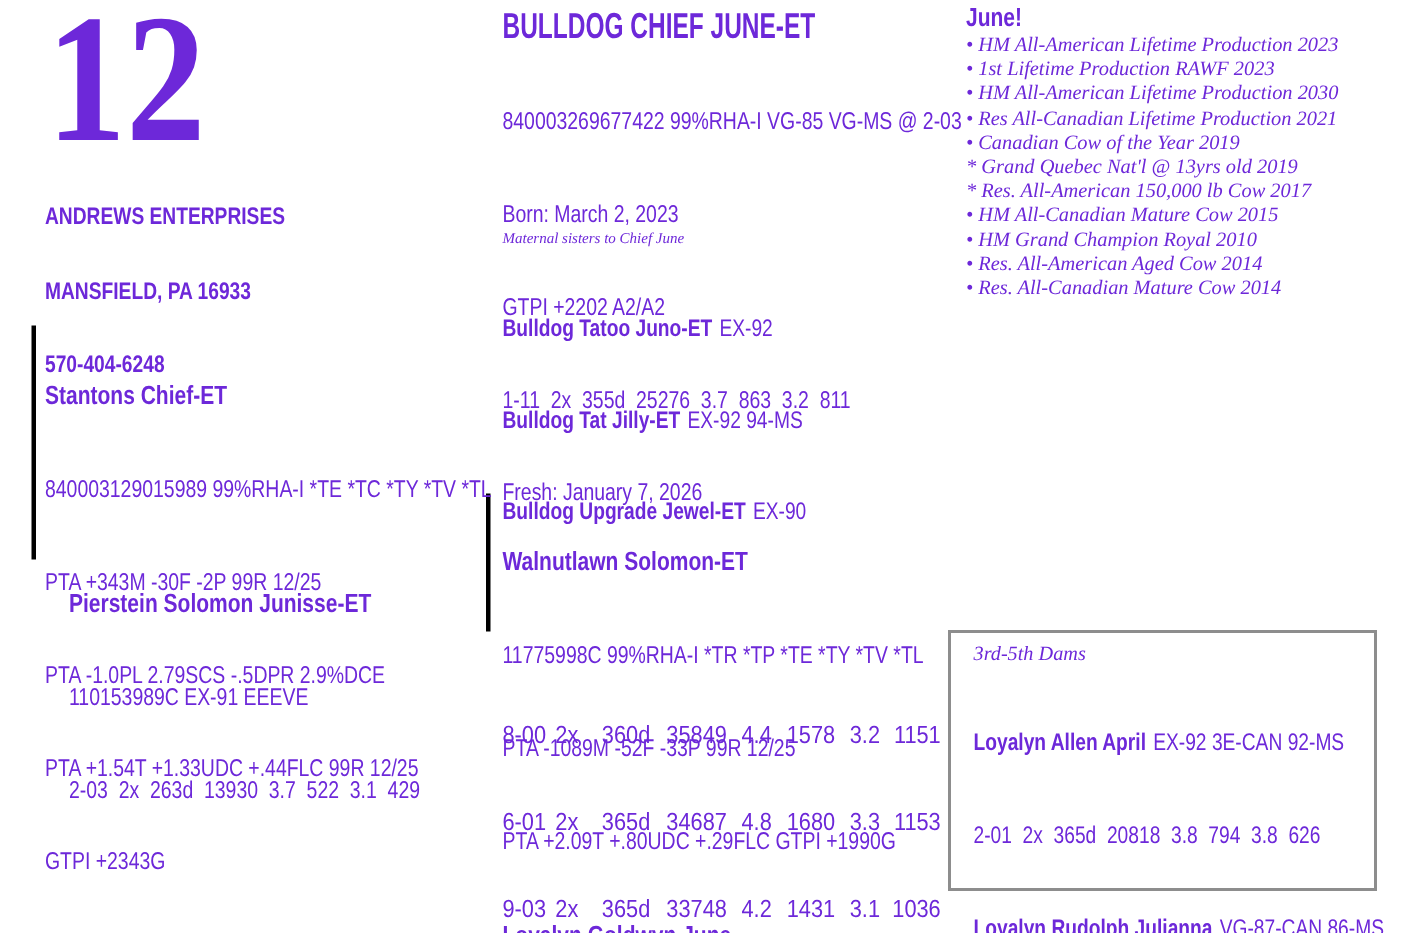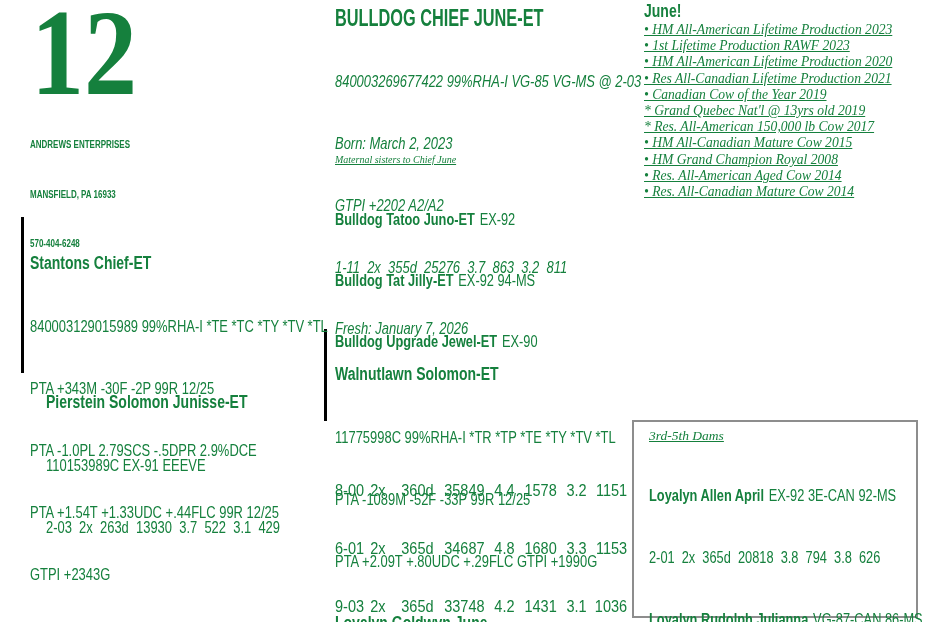--- a/index.html
+++ b/index.html
@@ -1,44 +1,44 @@
 <!DOCTYPE html>
 <html><head>
 <meta charset="utf-8">
 <style>
   html,body { margin:0; padding:0; background:#fff; }
-  .page { position:relative; width:936px; height:622px; background:#ffffff; color:#15803d;
+  .page { position:relative; width:936px; height:622px; background:#ffffff; color:#6d28d9;
           font-family:"Liberation Sans", sans-serif; overflow:hidden; }
   .abs { position:absolute; }
   .b { font-weight:bold; }
   .sx87 { transform:scaleX(0.87); transform-origin:0 0; white-space:pre; }
   .sx80 { transform:scaleX(0.80); transform-origin:0 0; white-space:pre; }
   .sx88 { transform:scaleX(0.88); transform-origin:0 0; white-space:pre; }
   .sx68 { transform:scaleX(0.68); transform-origin:0 0; white-space:pre; }
   .lot { font-family:"Liberation Serif", serif; font-weight:bold; font-size:122px; line-height:1; }
-  .consignor { font-size:10px; font-weight:bold; line-height:16.5px; }
+  .consignor { font-size:16px; font-weight:bold; line-height:16.5px; }
   .title { font-size:24px; font-weight:bold; line-height:27px; }
   .body16 { font-size:16.2px; line-height:20.6px; }
   .head17 { font-size:17.5px; font-weight:bold; line-height:23px; }
   .head17b { font-size:17.5px; font-weight:bold; line-height:21px; }
-  .ser-it { font-family:"Liberation Serif", serif; font-style:italic;text-decoration:underline; }
+  .ser-it { font-family:"Liberation Serif", serif; font-style:italic; }
   .sis-head { font-size:10px; line-height:17px; }
   .sis-items { font-size:16px; line-height:20.2px; margin-top:2px; }
   .score { font-weight:normal; margin-left:6px; }
   .awards-head { font-size:17.5px; font-weight:bold; line-height:22px; }
   .awards-items { font-size:13.6px; line-height:16.2px; }
   .vline { position:absolute; width:3px; background:#000; }
   .lact { font-size:16.5px; }
   .lrow { height:19.9px; }
   .c { display:inline-block; }
   .c0 { width:40px; } .c1 { width:26px; }
   .c2 { width:46px; text-align:right; } .c3 { width:58px; text-align:right; }
   .c4 { width:34px; text-align:right; } .c5 { width:48px; text-align:right; }
   .c6 { width:34px; text-align:right; } .c7 { width:46px; text-align:right; }
-  .dams-box { border:2px solid #8d8d8d; width:286px; height:198px; padding:5px 16px 0 15px; box-sizing:border-box; }
+  .dams-box { border:2px solid #8d8d8d; width:286px; height:174px; padding:5px 16px 0 15px; box-sizing:border-box; }
   .box-head { font-size:13.5px; line-height:18px; }
   .box-lines { font-size:16px; line-height:20.6px; }
 </style>
 </head>
 <body>
 
 <div class="page">
 
   <div class="abs" style="left:31px; top:-8px;">
     <div class="lot sx87">12</div>
@@ -48,21 +48,21 @@
     <div class="sx80">
       <div>ANDREWS ENTERPRISES</div>
       <div>MANSFIELD, PA 16933</div>
       <div>570-404-6248</div>
     </div>
   </div>
 
   <div class="abs" style="left:335px; top:4px;">
     <div class="title sx68">BULLDOG CHIEF JUNE-ET</div>
   </div>
-  <div class="abs body16" style="left:335px; top:30px;font-style:italic;">
+  <div class="abs body16" style="left:335px; top:30px;">
     <div class="sx80">
       <div>840003269677422 99%RHA-I VG-85 VG-MS @ 2-03</div>
       <div>Born: March 2, 2023</div>
       <div>GTPI +2202 A2/A2</div>
       <div>1-11  2x  355d  25276  3.7  863  3.2  811</div>
       <div>Fresh: January 7, 2026</div>
     </div>
   </div>
 
   <div class="abs" style="left:335px; top:151px;">
@@ -72,27 +72,27 @@
       <div><span class="b">Bulldog Tat Jilly-ET</span><span class="score">EX-92 94-MS</span></div>
       <div><span class="b">Bulldog Upgrade Jewel-ET</span><span class="score">EX-90</span></div>
     </div>
   </div>
 
   <div class="abs" style="left:644px; top:0px;">
     <div class="awards-head sx80">June!</div>
     <div class="ser-it awards-items">
       <div>• HM All-American Lifetime Production 2023</div>
       <div>• 1st Lifetime Production RAWF 2023</div>
-      <div>• HM All-American Lifetime Production 2020</div>
+      <div>• HM All-American Lifetime Production 2030</div>
       <div>• Res All-Canadian Lifetime Production 2021</div>
       <div>• Canadian Cow of the Year 2019</div>
       <div>* Grand Quebec Nat'l @ 13yrs old 2019</div>
       <div>* Res. All-American 150,000 lb Cow 2017</div>
       <div>• HM All-Canadian Mature Cow 2015</div>
-      <div>• HM Grand Champion Royal 2008</div>
+      <div>• HM Grand Champion Royal 2010</div>
       <div>• Res. All-American Aged Cow 2014</div>
       <div>• Res. All-Canadian Mature Cow 2014</div>
     </div>
   </div>
 
   <div class="vline" style="left:21px; top:217px; height:156px;"></div>
   <div class="vline" style="left:324px; top:329px; height:92px;"></div>
 
   <div class="abs body16" style="left:30px; top:211px;">
     <div class="sx80">

